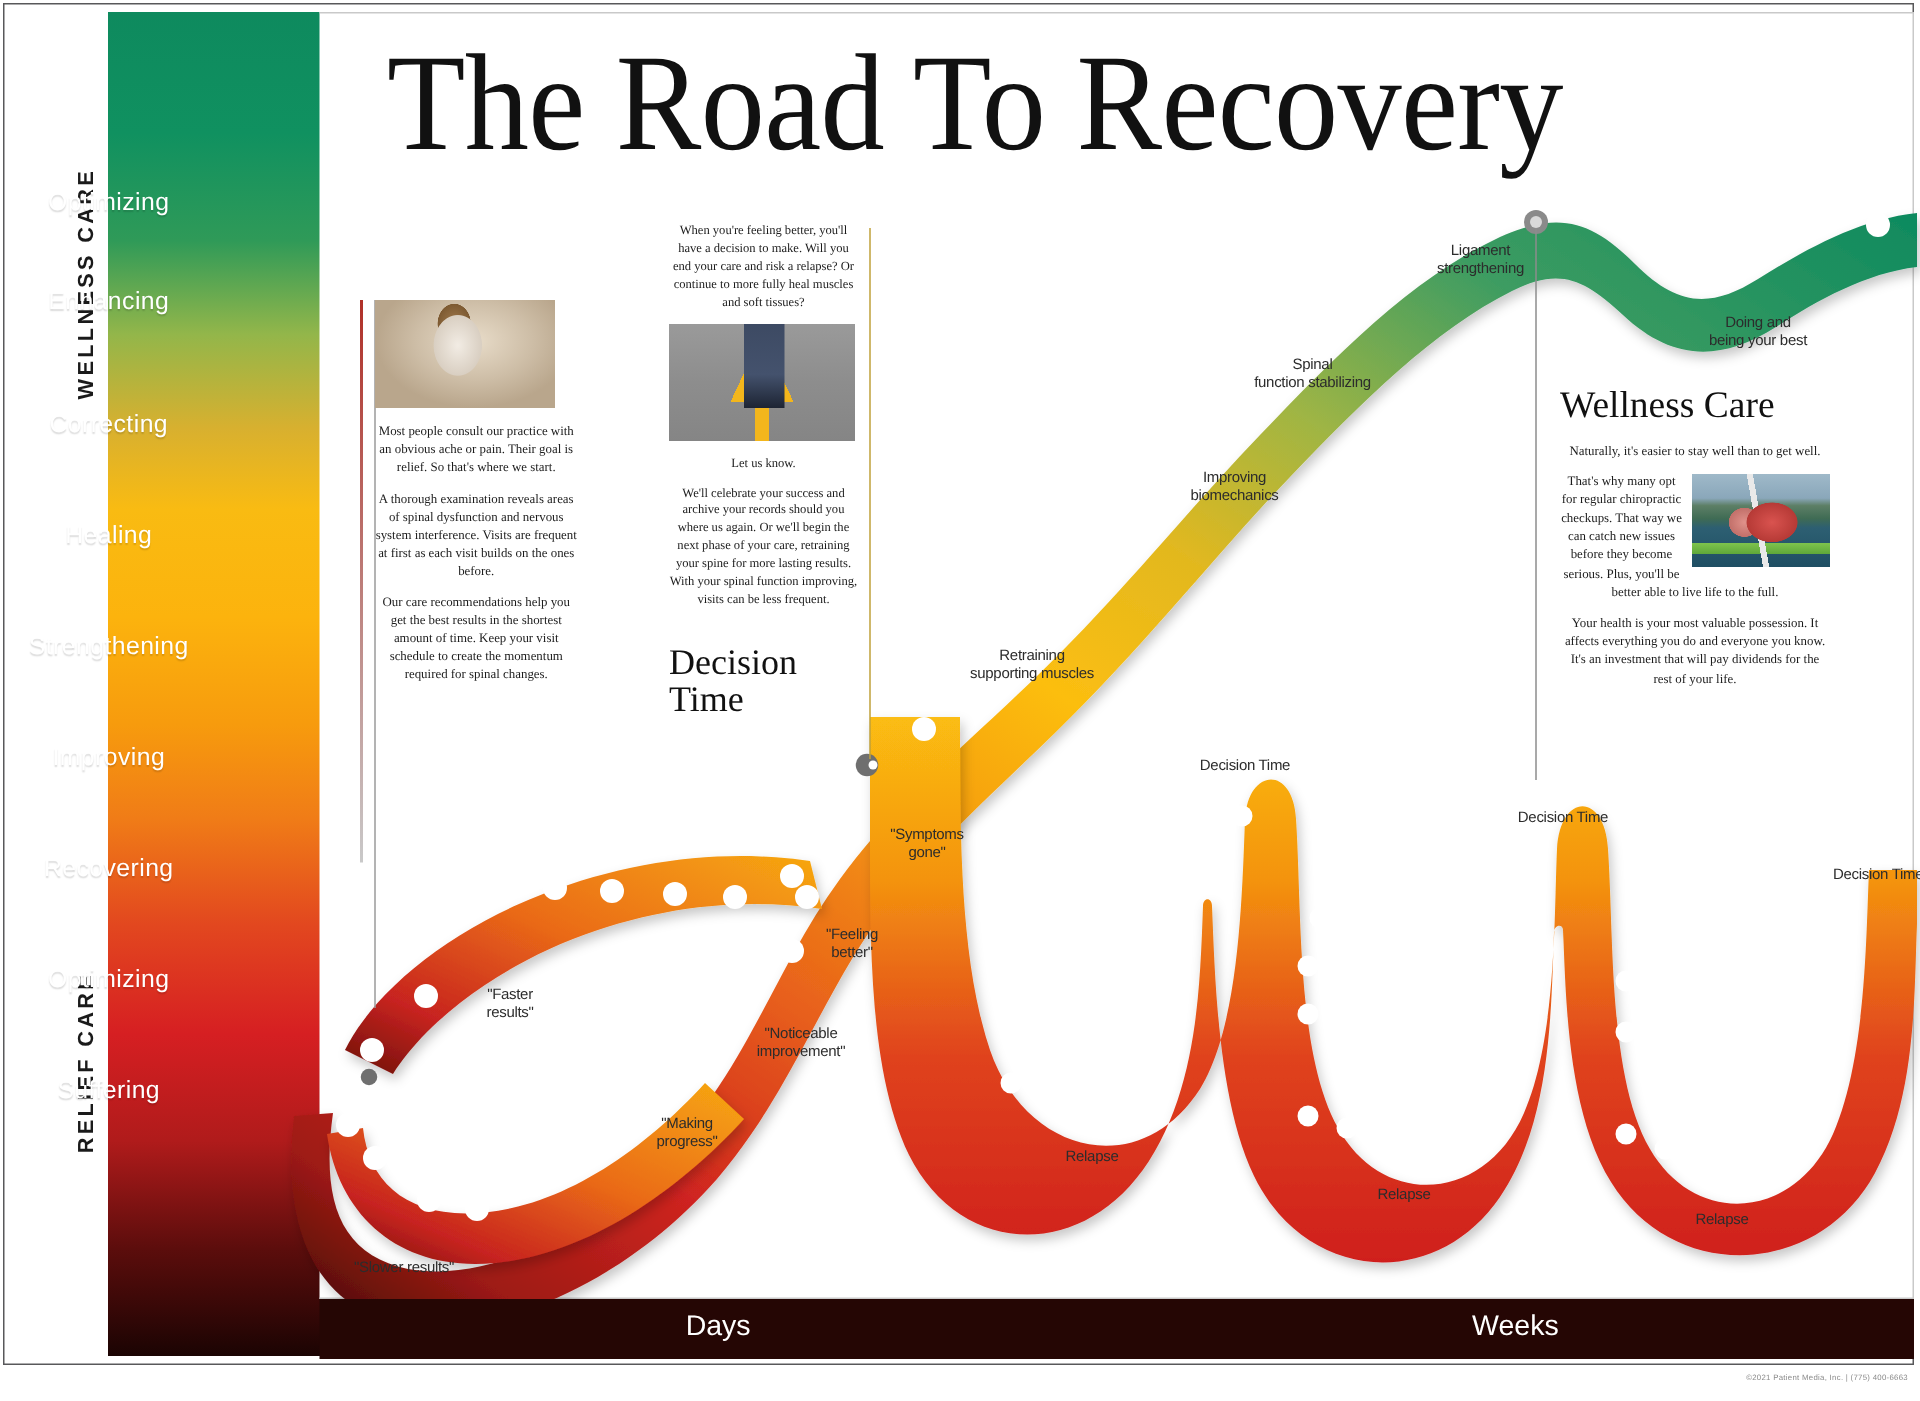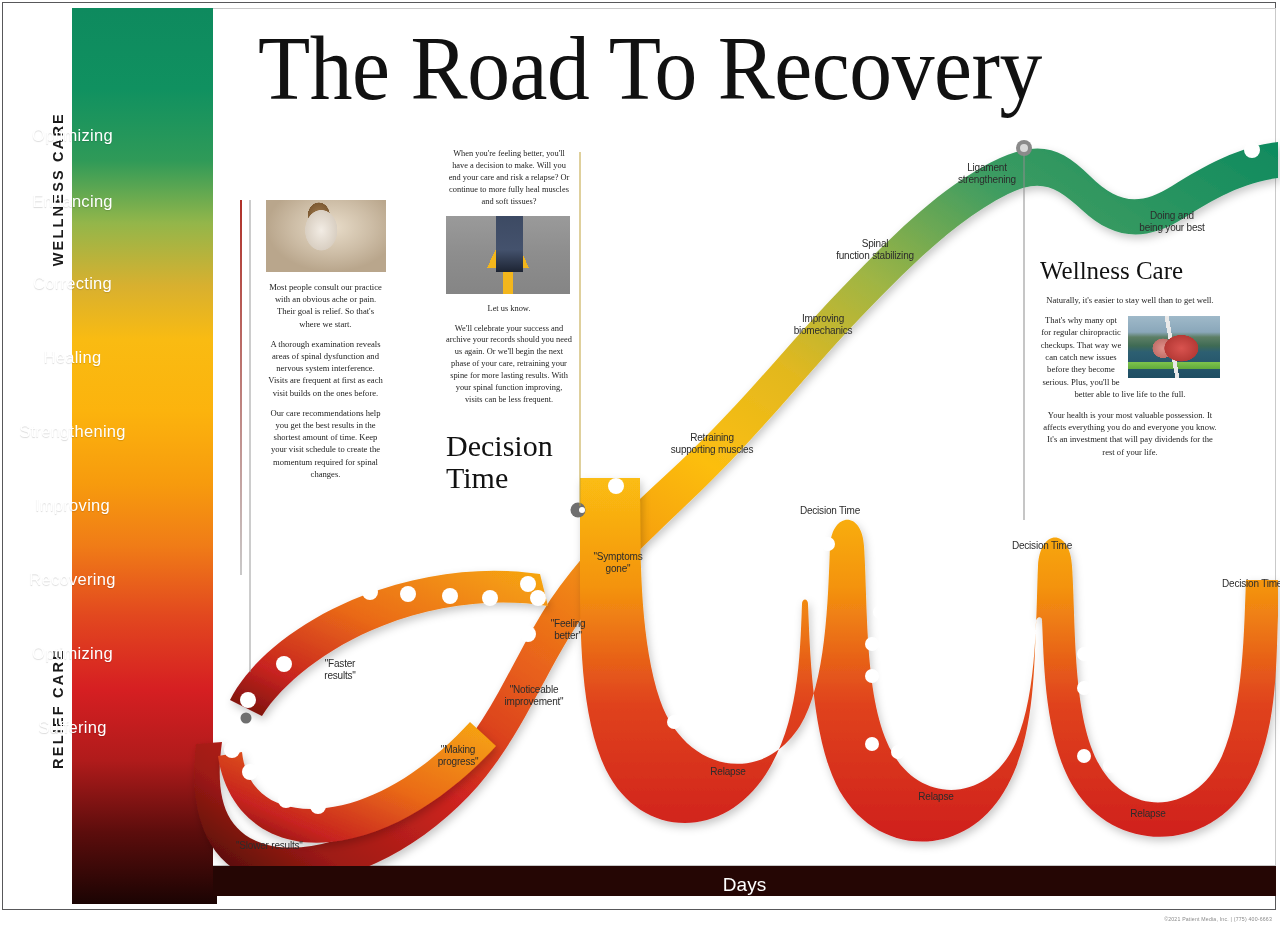--- a/index.html
+++ b/index.html
@@ -86,21 +86,21 @@
     color: #111111;
     letter-spacing: -0.5px;
     transform: scaleX(0.93);
     transform-origin: left top;
     white-space: nowrap;
   }
 
   
   .timeline {
     position: absolute; left: 213px; top: 866px;
-    width: 1063px; height: 30px;
+    width: 1063px; height: 40px;
     background: #250604;
     display: flex;
   }
   .timeline span {
     flex: 1;
     color: #ffffff;
     font-size: 19px;
     text-align: center;
     line-height: 38px;
     font-family: "Liberation Sans", sans-serif;
@@ -118,33 +118,33 @@
     font-family: "Liberation Serif", serif;
     color: #1c1c1c;
   }
   .col p { margin: 0 0 8px 0; text-align: center; }
   .col-rule {
     position: absolute; top: 0; left: 0;
     width: 2px; height: 100%;
   }
   .col-head {
     font-family: "Liberation Serif", serif;
-    font-size: 30px;
+    font-size: 24px;
     line-height: 1.06;
     color: #111;
     margin-top: 24px;
   }
   .photo {
     display: block; border: 0;
   }
 
   
   #col-relief {
     left: 250px; top: 200px; width: 135px;
-    font-size: 8.6px; line-height: 1.42; padding-left: 16px;
+    font-size: 8.6px; line-height: 1.42;
   }
   #col-relief .col-rule { background: linear-gradient(to bottom,#b03028,#c9c9c9); left: -10px; height: 375px; }
   #col-relief .photo { width: 120px; height: 72px; margin-bottom: 9px; }
 
   
   #col-decision {
     left: 446px; top: 148px; width: 126px;
     font-size: 8.4px; line-height: 1.42;
   }
   #col-decision .photo { width: 124px; height: 78px; margin: 7px 0 9px 0; }
@@ -449,21 +449,21 @@
     <div class="photo ph-back"></div>
     <p>Most people consult our practice with an obvious ache or pain. Their goal is relief. So that's where we start.</p>
     <p>A thorough examination reveals areas of spinal dysfunction and nervous system interference. Visits are frequent at first as each visit builds on the ones before.</p>
     <p>Our care recommendations help you get the best results in the shortest amount of time. Keep your visit schedule to create the momentum required for spinal changes.</p>
   </div>
 
   <div class="col" id="col-decision">
     <p>When you're feeling better, you'll have a decision to make. Will you end your care and risk a relapse? Or continue to more fully heal muscles and soft tissues?</p>
     <div class="photo ph-arrows"></div>
     <p>Let us know.</p>
-    <p>We'll celebrate your success and archive your records should you need us again. Or we'll begin the next phase of your care, retraining your spine for more lasting results. With your spinal function improving, visits can be less frequent.</p>
+    <p>We'll celebrate your success and archive your records should you where us again. Or we'll begin the next phase of your care, retraining your spine for more lasting results. With your spinal function improving, visits can be less frequent.</p>
     <div class="col-head" style="white-space:pre-line">Decision
 Time</div>
   </div>
 
   <div class="col" id="col-wellness">
     <div class="col-head">Wellness Care</div>
     <p>Naturally, it's easier to stay well than to get well.</p>
     <div class="photo ph-kayak"></div>
     <p>That's why many opt for regular chiropractic checkups. That way we can catch new issues before they become serious. Plus, you'll be better able to live life to the full.</p>
     <p>Your health is your most valuable possession. It affects everything you do and everyone you know. It's an investment that will pay dividends for the rest of your life.</p>
@@ -473,36 +473,37 @@
   <div class="ann" style="left:305px;top:658px;width:70px">"Faster
 results"</div>
   <div class="ann" style="left:422px;top:744px;width:72px">"Making
 progress"</div>
   <div class="ann" style="left:486px;top:684px;width:96px">"Noticeable
 improvement"</div>
   <div class="ann" style="left:534px;top:618px;width:68px">"Feeling
 better"</div>
   <div class="ann" style="left:578px;top:551px;width:80px">"Symptoms
 gone"</div>
-  <div class="ann" style="left:650px;top:432px;width:124px">Retraining
+  <div class="ann" style="left:626px;top:432px;width:124px">Retraining
 supporting muscles</div>
   <div class="ann" style="left:777px;top:313px;width:92px">Improving
 biomechanics</div>
   <div class="ann" style="left:816px;top:238px;width:118px">Spinal
 function stabilizing</div>
   <div class="ann" style="left:934px;top:162px;width:106px">Ligament
 strengthening</div>
   <div class="ann" style="left:1116px;top:210px;width:112px">Doing and
 being your best</div>
   <div class="ann" style="left:780px;top:505px;width:100px">Decision Time</div>
   <div class="ann" style="left:992px;top:540px;width:100px">Decision Time</div>
   <div class="ann" style="left:1222px;top:578px;width:100px;text-align:left">Decision Time</div>
   <div class="ann" style="left:698px;top:766px;width:60px">Relapse</div>
   <div class="ann" style="left:906px;top:791px;width:60px">Relapse</div>
   <div class="ann" style="left:1118px;top:808px;width:60px">Relapse</div>
 
   <div class="timeline">
     <span>Days</span>
+    <span>Weeks</span>
   </div>
 
   <div class="copyright">©2021 Patient Media, Inc.  |  (775) 400-6663</div>
 
 </div>
 
 </body></html>

